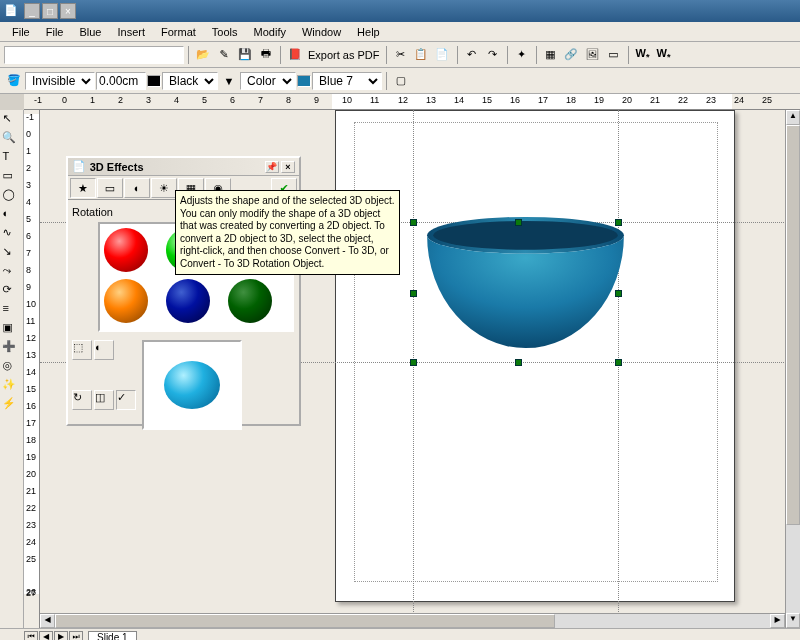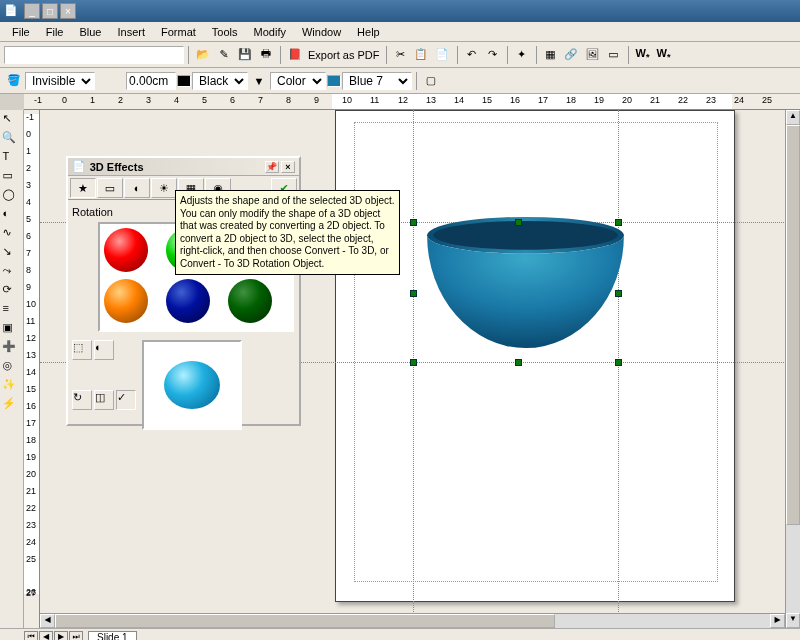--- a/index.html
+++ b/index.html
@@ -112,21 +112,21 @@
       <b>W<sub>*</sub></b>
     </div>
   <div class="tbtn">
       <b>W<sub>*</sub></b>
     </div>
 </div>
 
 <div class="toolbar">
   <div class="tbtn">🪣</div>
   <select class="combo" style="width:70px"><option>Invisible</option></select>
-  <input class="combo" style="width: 50px; margin-left: 30px;" value="0.00cm">
+  <input class="combo" style="width: 50px;" value="0.00cm">
   <span style="width:14px;height:12px;background:#000;border:1px inset #fff"></span>
   <select class="combo" style="width:56px"><option>Black</option></select>
   <div class="tbtn">▼</div>
   <select class="combo" style="width:56px"><option>Color</option></select>
   <span style="width:14px;height:12px;background:#1a7aa8;border:1px inset #fff"></span>
   <select class="combo" style="width:70px"><option>Blue 7</option></select>
   <div class="sep"></div>
   <div class="tbtn">▢</div>
 </div>
 

